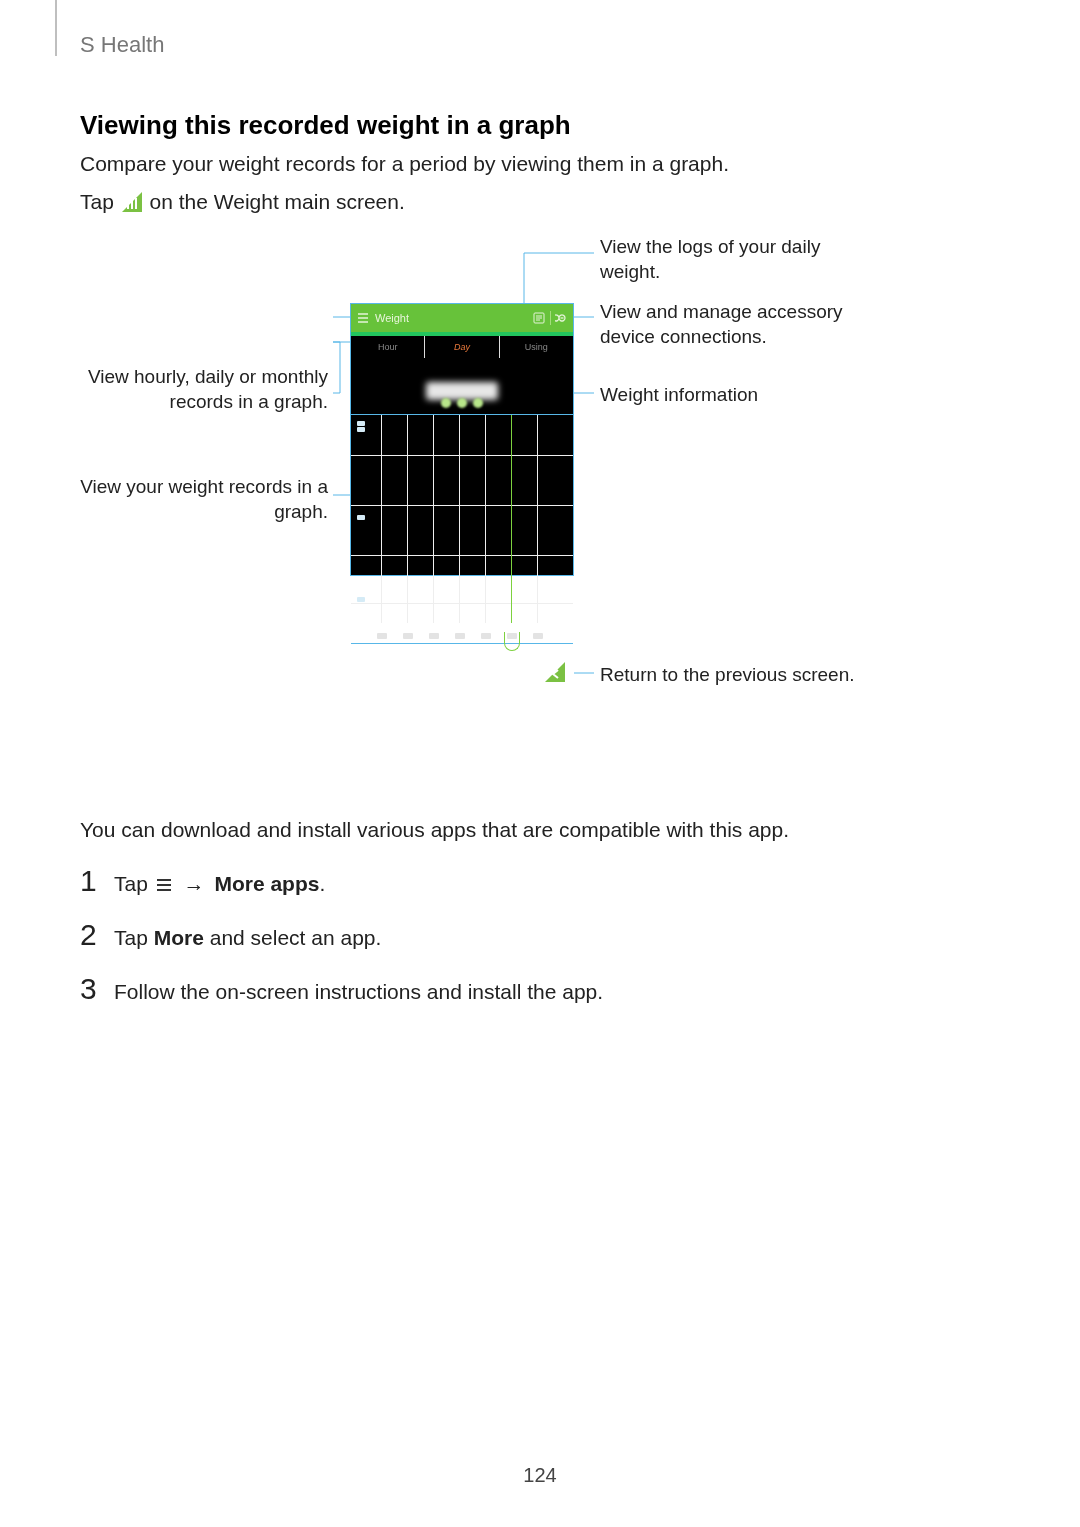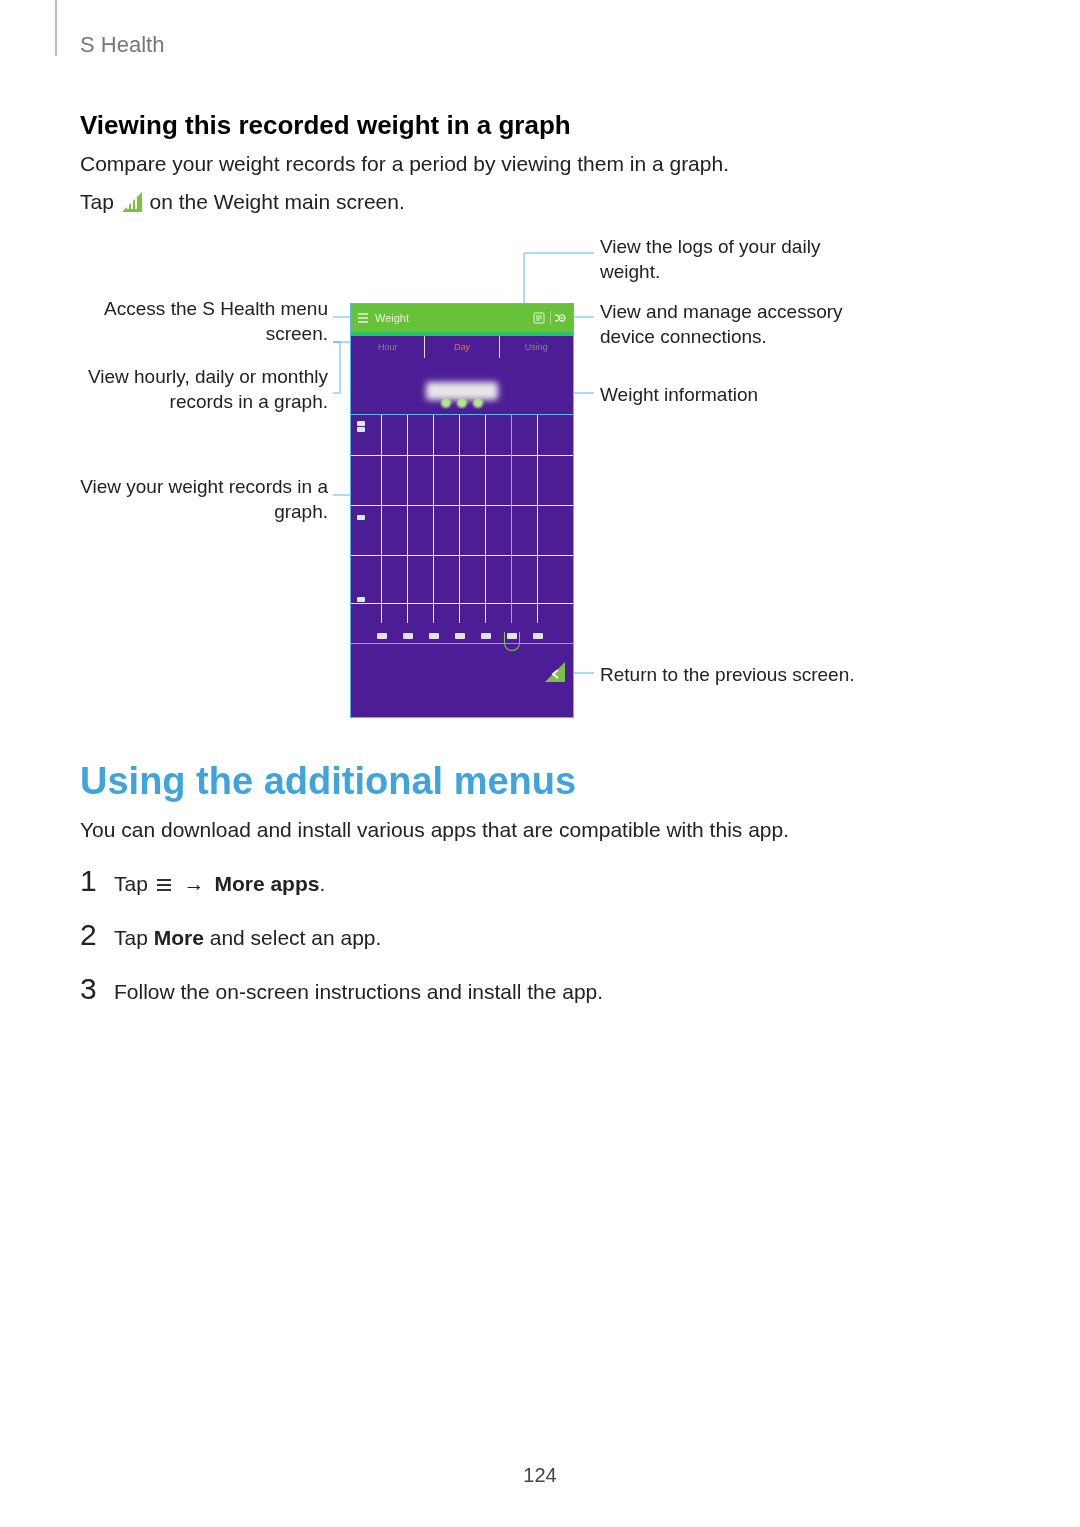--- a/index.html
+++ b/index.html
@@ -67,24 +67,24 @@
     left: 80px;
     top: 235px;
     width: 920px;
     height: 470px;
   }
   .phone {
     position: absolute;
     left: 270px;
     top: 68px;
     width: 224px;
-    height: 415px;
+    height: 273px;
     border: 1px solid #58b7e8;
     box-sizing: border-box;
-    background: #4c1d95;
+    background: #000000;
   }
   .phone-header {
     height: 28px;
     background: #67c23a;
     display: flex;
     align-items: center;
     color: #fff;
     font-size: 11px;
     position: relative;
   }
@@ -325,31 +325,29 @@
       <div class="return-area">
         <div class="return-icon">
           <svg viewBox="0 0 20 20">
             <polygon points="0,20 20,20 20,0" fill="#7bc143"></polygon>
             <path d="M13 8l-5 4 5 4" fill="none" stroke="#fff" stroke-width="2"></path>
           </svg>
         </div>
       </div>
     </div>
 
-    <div class="callout left" style="left:0; top:62px; width:248px">Access the S Health menu screen.</div>
     <div class="callout left" style="left:0; top:240px; width:248px">View your weight records in a graph.</div>
     <div class="callout left" style="left:0; top:130px; width:248px">View hourly, daily or monthly records in a graph.</div>
 
     <div class="callout" style="left:520px; top:0; width:260px">View the logs of your daily weight.</div>
     <div class="callout" style="left:520px; top:65px; width:260px">View and manage accessory device connections.</div>
     <div class="callout" style="left:520px; top:148px; width:260px">Weight information</div>
     <div class="callout" style="left:520px; top:428px; width:300px">Return to the previous screen.</div>
   </div>
 
-  <div class="h2-blue">Using the additional menus</div>
   <div class="intro-2">You can download and install various apps that are compatible with this app.</div>
 
   <div class="step" style="top:866px">
     <div class="num">1</div>
     <div class="content">
       <span>Tap </span><span class="hamburger-inline">
         <svg viewBox="0 0 16 14">
             <path d="M1 2h14M1 7h14M1 12h14" stroke="#333" stroke-width="2"></path>
           </svg>
       </span>

